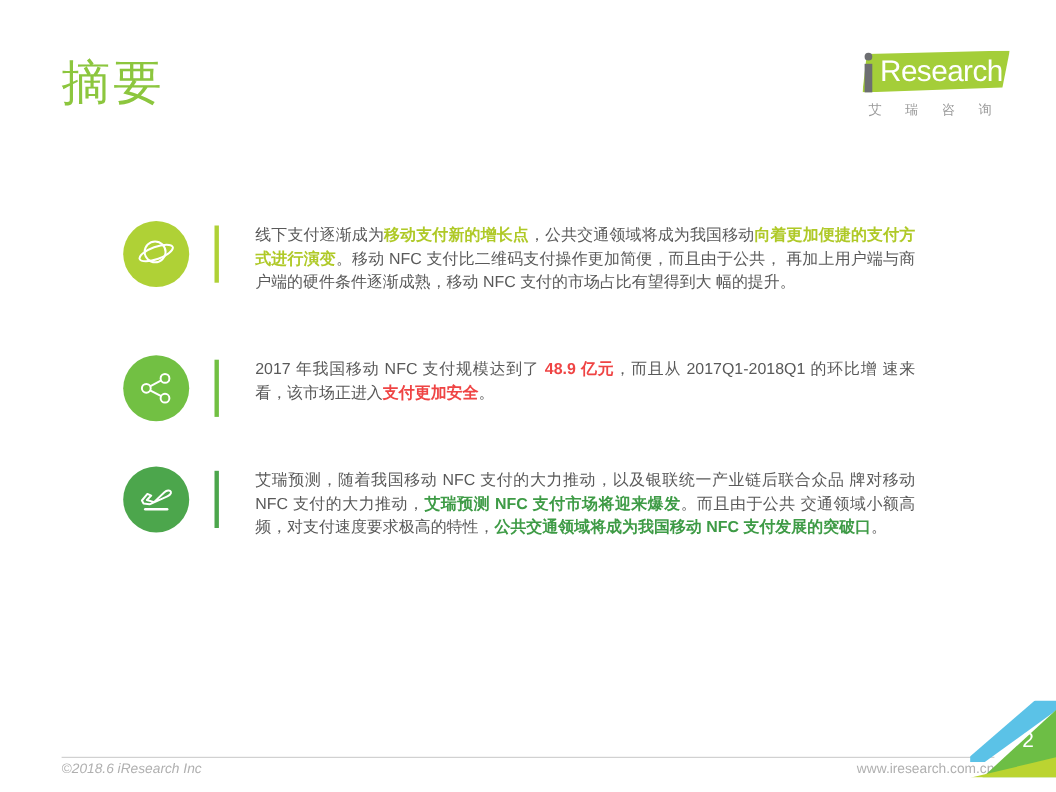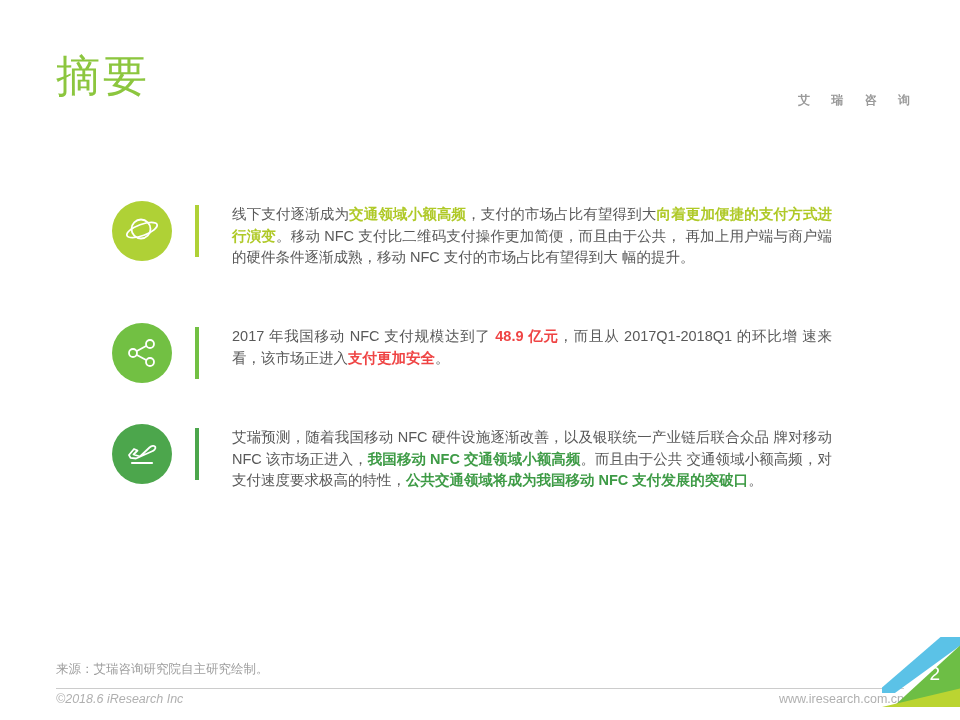--- a/index.html
+++ b/index.html
@@ -75,29 +75,28 @@
     left: 34px;
     top: 5px;
     font-size: 27px;
     line-height: 32px;
     color: #ffffff;
     font-weight: 400;
     letter-spacing: -0.5px;
   }
   .logo-sub {
     position: absolute;
-    left: 32px;
+    left: 20px;
     top: 48px;
     width: 128px;
     font-size: 12px;
     line-height: 16px;
     color: #9a9a9a;
     letter-spacing: 9px;
-    text-align: left;
-    font-weight: bold;
+    text-align: center;
   }
 
   
   .blocks {
     position: absolute;
     left: 0;
     top: 0;
     width: 960px;
     height: 720px;
   }
@@ -232,34 +231,40 @@
   }
 </style>
 </head>
 <body>
 
 <div class="slide">
 
   <div class="page-title">摘要</div>
 
   <div class="logo">
+    <div class="logo-mark">
+      <div class="logo-shape"></div>
+      <div class="logo-i-dot"></div>
+      <div class="logo-i-stem"></div>
+      <div class="logo-word">Research</div>
+    </div>
     <div class="logo-sub">艾 瑞 咨 询</div>
   </div>
 
   <div class="blocks">
 
     <div class="block block-1">
       <div class="badge badge-1">
         <svg width="36" height="36" viewBox="0 0 36 36" aria-hidden="true">
           <circle cx="17" cy="16" r="9.5" fill="none" stroke="#ffffff" stroke-width="1.8"></circle>
           <ellipse cx="18" cy="17" rx="16" ry="5.6" fill="none" stroke="#ffffff" stroke-width="1.8" transform="rotate(-20 18 17)"></ellipse>
         </svg>
       </div>
       <div class="rule rule-1"></div>
-      <div class="para"><span>线下支付逐渐成为</span><span class="hl-1">交通领域小额高频</span><span>，支付的市场占比有望得到大</span><span class="hl-1">向着更加便捷的支付方式进行演变</span><span>。移动 NFC 支付比二维码支付操作更加简便，而且由于公共， 再加上用户端与商户端的硬件条件逐渐成熟，移动 NFC 支付的市场占比有望得到大 幅的提升。</span></div>
+      <div class="para"><span>线下支付逐渐成为</span><span class="hl-1">移动支付新的增长点</span><span>，公共交通领域将成为我国移动</span><span class="hl-1">向着更加便捷的支付方式进行演变</span><span>。移动 NFC 支付比二维码支付操作更加简便，而且由于公共， 再加上用户端与商户端的硬件条件逐渐成熟，移动 NFC 支付的市场占比有望得到大 幅的提升。</span></div>
     </div>
 
     <div class="block block-2">
       <div class="badge badge-2">
         <svg width="34" height="34" viewBox="0 0 34 34" aria-hidden="true">
           <circle cx="8" cy="17" r="4" fill="none" stroke="#ffffff" stroke-width="1.8"></circle>
           <circle cx="25" cy="8" r="4" fill="none" stroke="#ffffff" stroke-width="1.8"></circle>
           <circle cx="25" cy="26" r="4" fill="none" stroke="#ffffff" stroke-width="1.8"></circle>
           <line x1="11.4" y1="15.2" x2="21.6" y2="9.8" stroke="#ffffff" stroke-width="1.8"></line>
           <line x1="11.4" y1="18.8" x2="21.6" y2="24.2" stroke="#ffffff" stroke-width="1.8"></line>
@@ -272,26 +277,25 @@
     <div class="block block-3">
       <div class="badge badge-3">
         <svg width="36" height="36" viewBox="0 0 36 36" aria-hidden="true">
           <path d="M5 19 L10 13 L13.5 14.5 L9.5 18.5 L16 20.5 L25.5 11.5
                    C27.5 9.8 30.5 9.3 31.3 11 C32.1 12.7 29.8 14.6 27.6 15.5
                    L12 22.5 L6.5 21.8 Z" fill="none" stroke="#ffffff" stroke-width="1.8" stroke-linejoin="round"></path>
           <line x1="8" y1="27" x2="28" y2="27" stroke="#ffffff" stroke-width="2.2" stroke-linecap="round"></line>
         </svg>
       </div>
       <div class="rule rule-3"></div>
-      <div class="para"><span>艾瑞预测，随着我国移动 NFC 硬件设施逐渐改善，以及银联统一产业链后联合众品 牌对移动 NFC 该市场正进入，</span><span class="hl-3">我国移动 NFC 交通领域小额高频</span><span>。而且由于公共 交通领域小额高频，对支付速度要求极高的特性，</span><span class="hl-3">公共交通领域将成为我国移动 NFC 支付发展的突破口</span><span>。</span></div>
+      <div class="para"><span>艾瑞预测，随着我国移动 NFC 支付的大力推动，以及银联统一产业链后联合众品 牌对移动 NFC 支付的大力推动，</span><span class="hl-3">艾瑞预测 NFC 支付市场将迎来爆发</span><span>。而且由于公共 交通领域小额高频，对支付速度要求极高的特性，</span><span class="hl-3">公共交通领域将成为我国移动 NFC 支付发展的突破口</span><span>。</span></div>
     </div>
 
   </div>
 
-  <div class="source-note">来源：艾瑞咨询研究院自主研究绘制。</div>
   <div class="footer-rule"></div>
   <div class="footer-left">©2018.6 iResearch Inc</div>
   <div class="footer-right">www.iresearch.com.cn</div>
 
   <div class="corner">
     <div class="corner-blue"></div>
     <div class="corner-green"></div>
     <div class="corner-lime"></div>
   </div>
   <div class="page-number">2</div>

